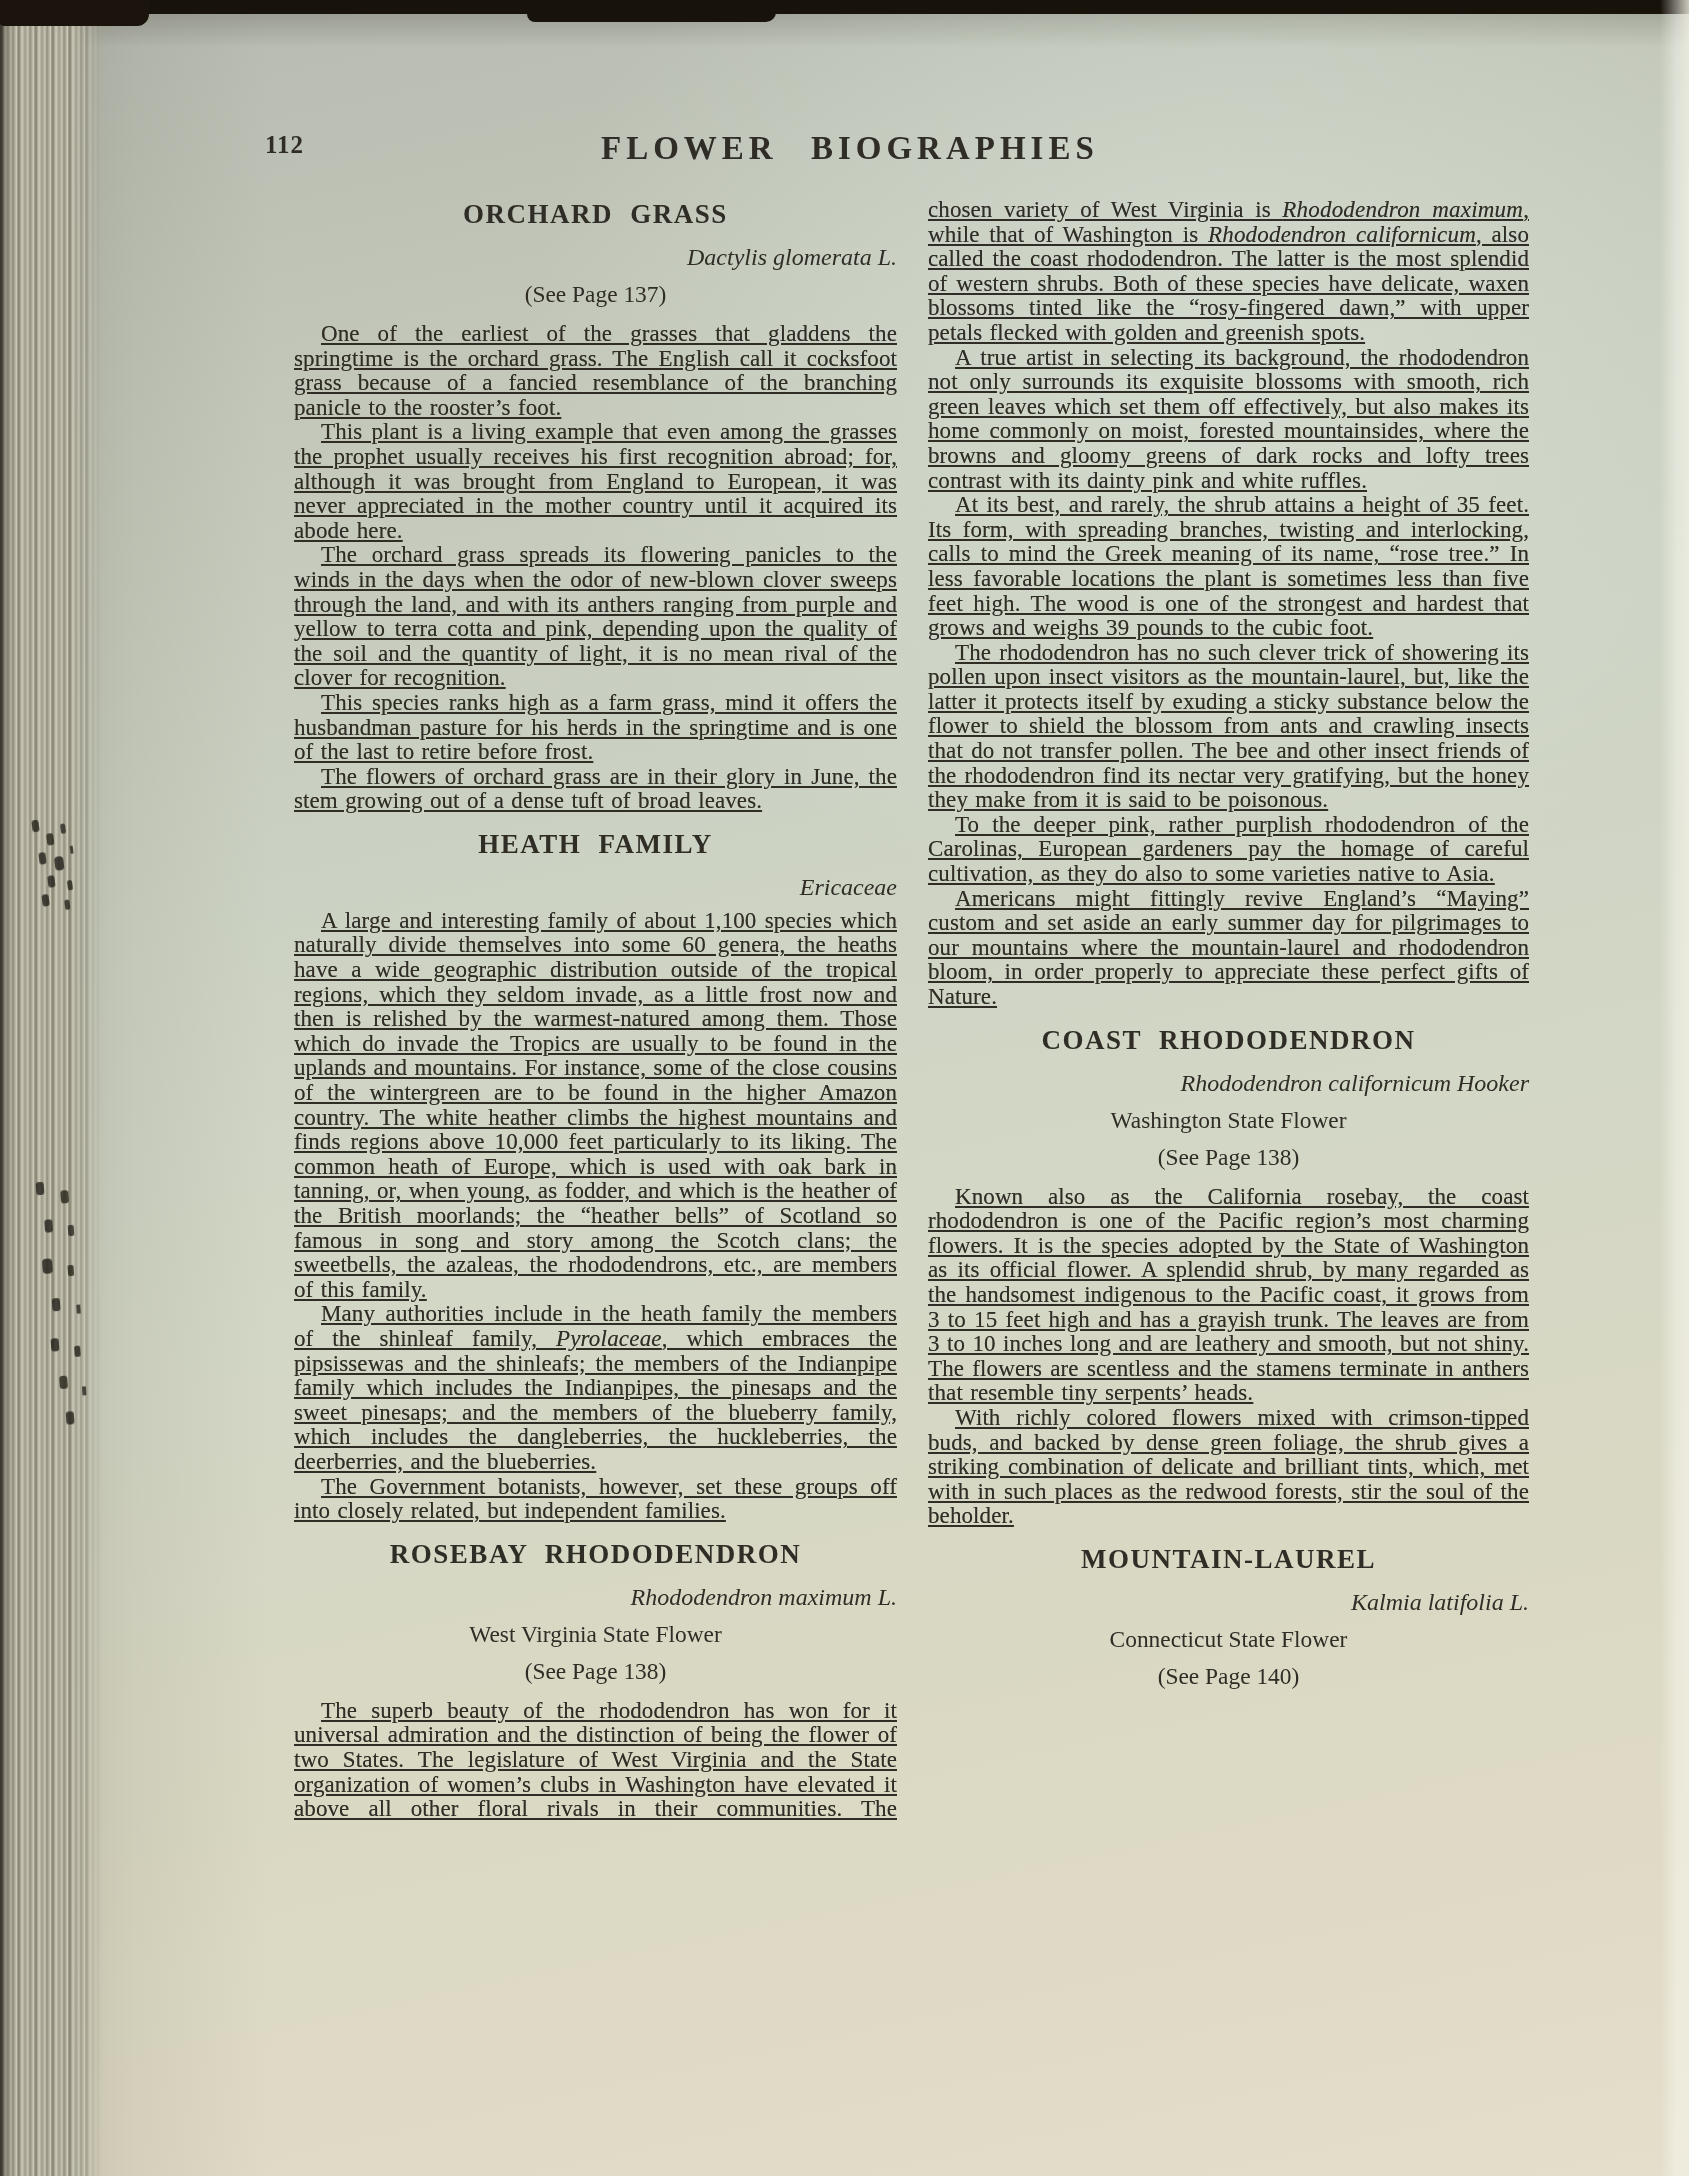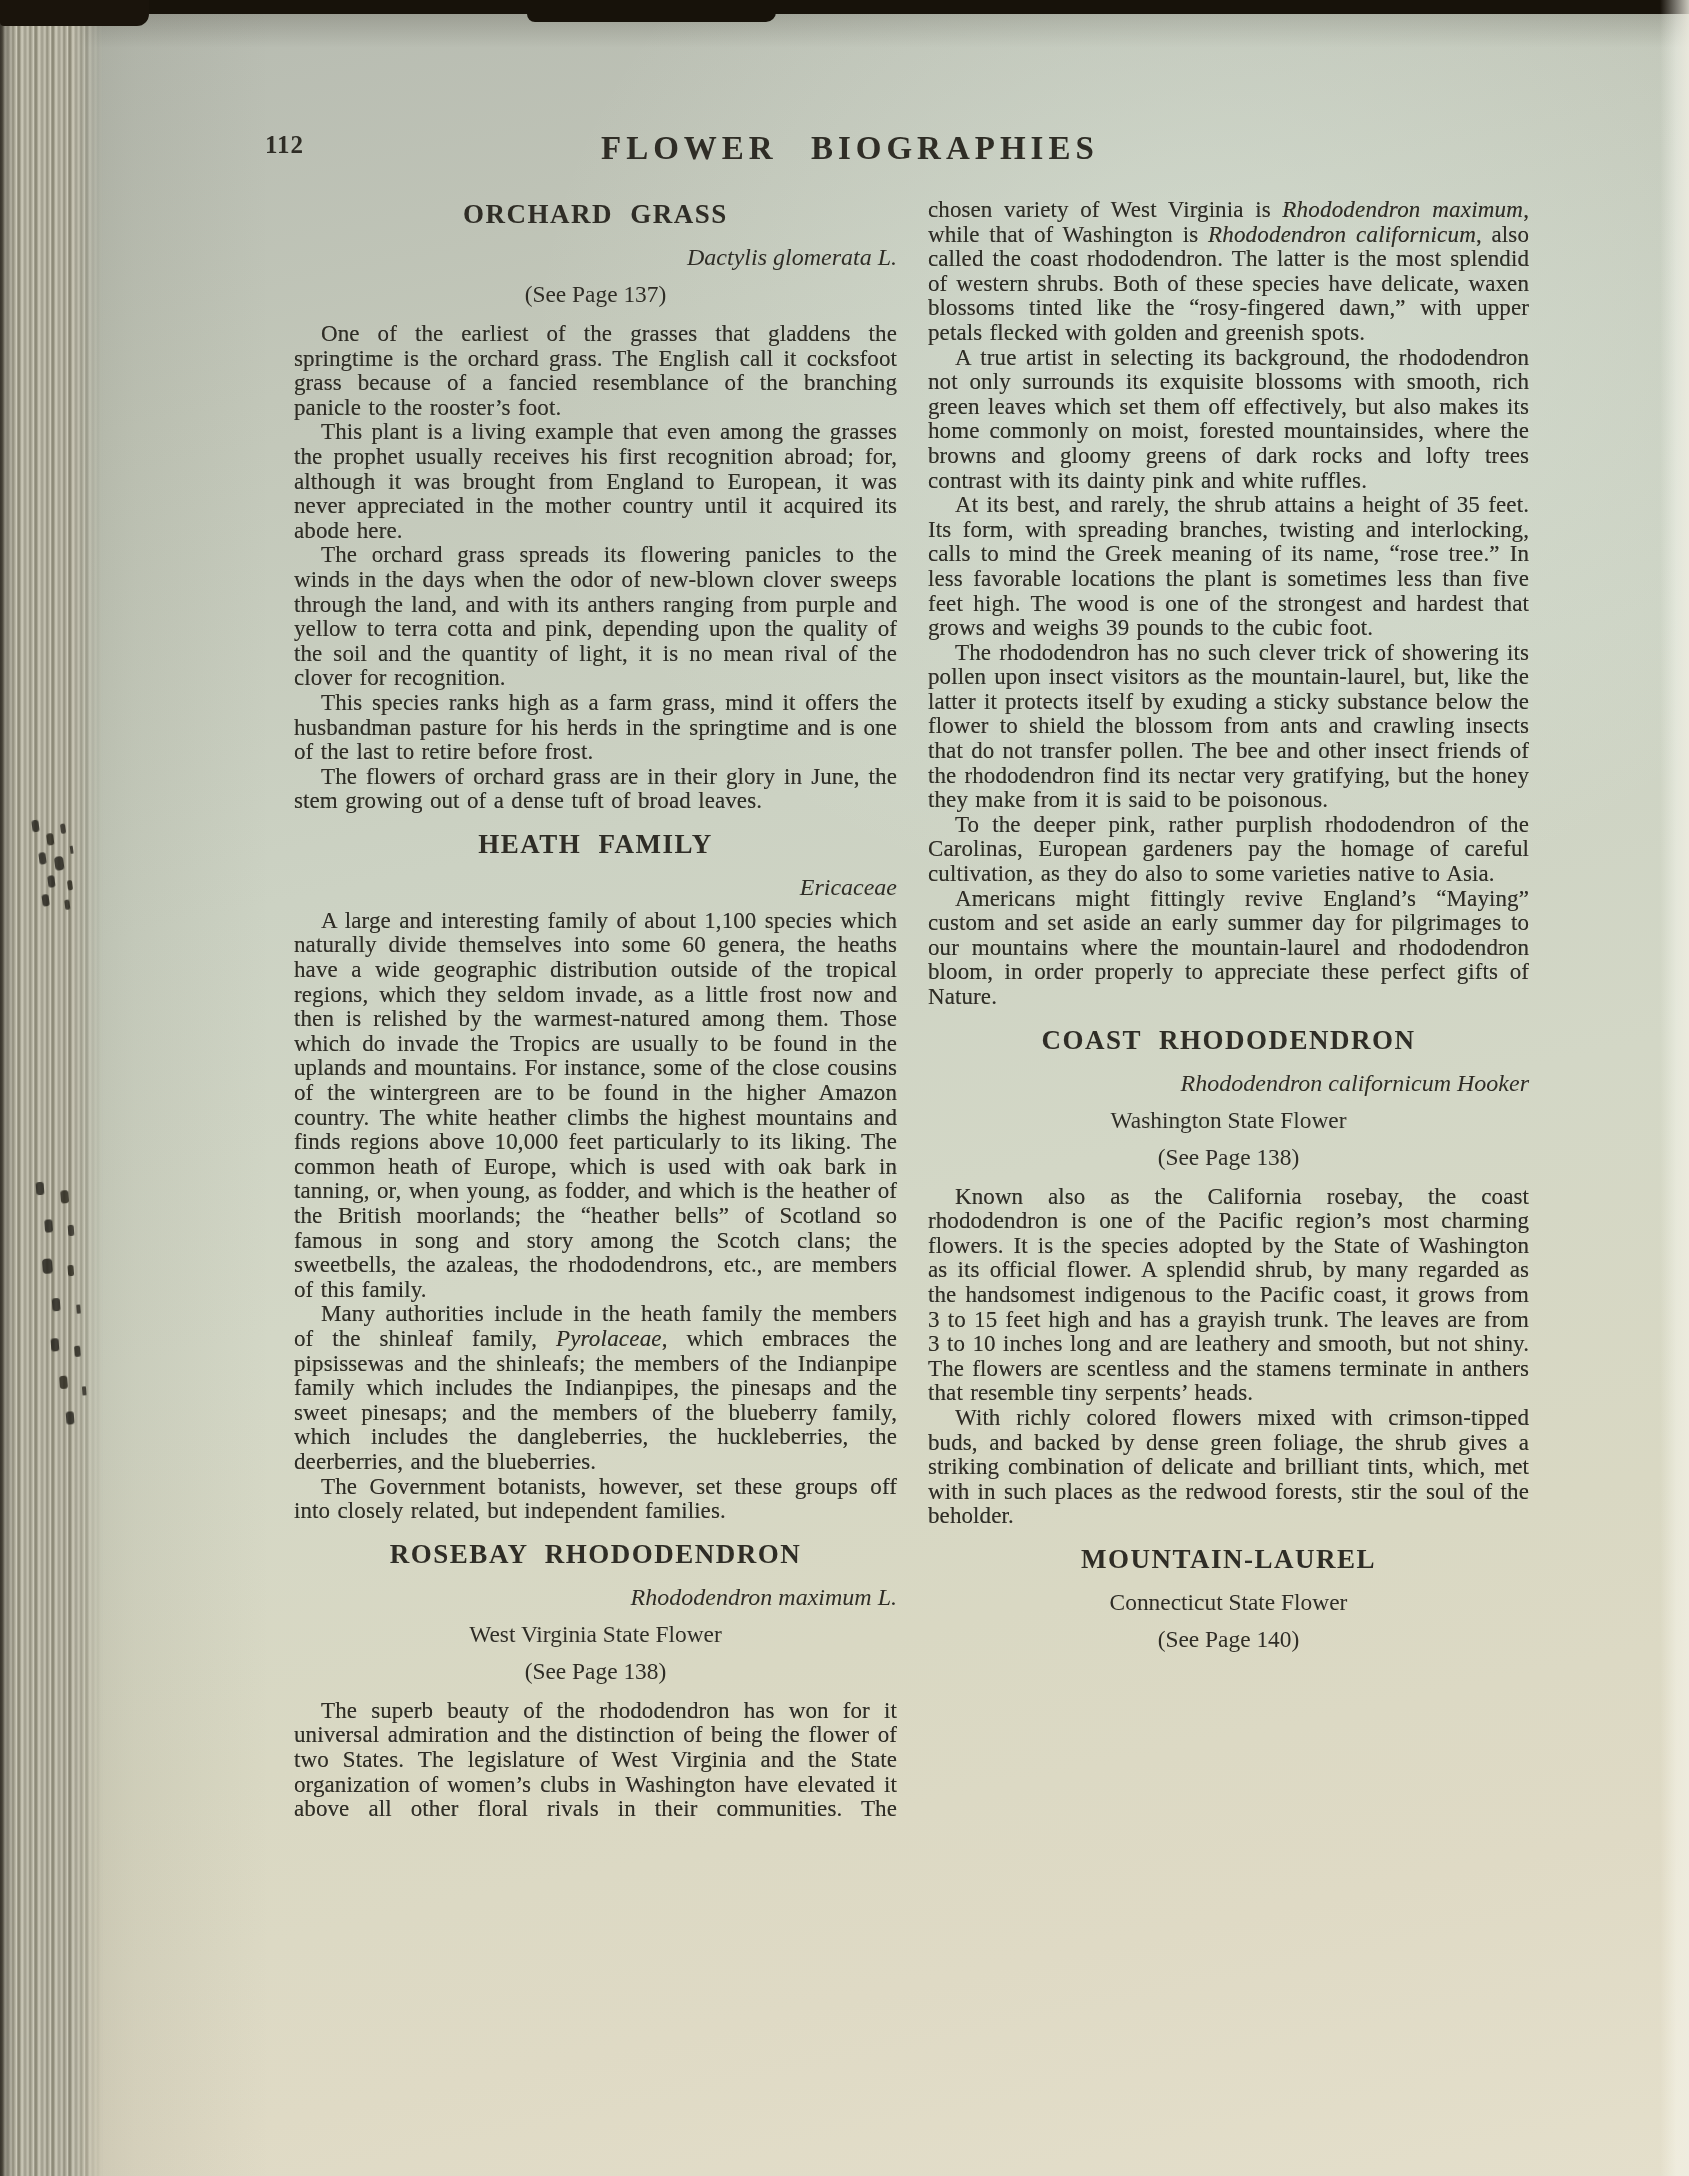--- a/index.html
+++ b/index.html
@@ -67,20 +67,21 @@
     margin:14px 0 12px;line-height:32px;
   }
   .h-section.first{margin-top:0;}
   .h-species{font-size:24px;font-style:italic;text-align:right;margin:0 0 7px;line-height:30px;}
   .h-state{font-size:23.4px;text-align:center;margin:0 0 7px;line-height:30px;}
   .h-pageref{font-size:23.4px;text-align:center;margin:0 0 13px;line-height:30px;}
   .body-par{
     font-size:23px;line-height:24.6px;margin:0;text-align:justify;
     text-indent:27px;word-spacing:1.5px;letter-spacing:0.1px;
     text-shadow:0 0 0.5px rgba(47,45,38,0.5);
+    text-decoration:underline;
   }
   .body-par.no-indent{text-indent:0;}
   .body-par.runover{text-align-last:justify;}
   .body-par i{letter-spacing:0.2px;}
 </style>
 </head>
 <body>
 
 <div class="page-surface"></div>
 <div class="book-edges"></div>
@@ -126,16 +127,17 @@
   <p class="body-par">Americans might fittingly revive England’s “Maying” custom and set aside an early summer day for pilgrimages to our mountains where the mountain-laurel and rhododendron bloom, in order properly to appreciate these perfect gifts of Nature.</p>
 
   <h2 class="h-section">COAST RHODODENDRON</h2>
   <div class="h-species">Rhododendron californicum Hooker</div>
   <div class="h-state">Washington State Flower</div>
   <div class="h-pageref">(See Page 138)</div>
   <p class="body-par">Known also as the California rosebay, the coast rhododendron is one of the Pacific region’s most charming flowers. It is the species adopted by the State of Washington as its official flower. A splendid shrub, by many regarded as the handsomest indigenous to the Pacific coast, it grows from 3 to 15 feet high and has a grayish trunk. The leaves are from 3 to 10 inches long and are leathery and smooth, but not shiny. The flowers are scentless and the stamens terminate in anthers that resemble tiny serpents’ heads.</p>
   <p class="body-par">With richly colored flowers mixed with crimson-tipped buds, and backed by dense green foliage, the shrub gives a striking combination of delicate and brilliant tints, which, met with in such places as the redwood forests, stir the soul of the beholder.</p>
 
   <h2 class="h-section">MOUNTAIN-LAUREL</h2>
+  <div class="h-species">Kalmia latifolia L.</div>
   <div class="h-state">Connecticut State Flower</div>
   <div class="h-pageref">(See Page 140)</div>
 </div>
 
 
 </body></html>

